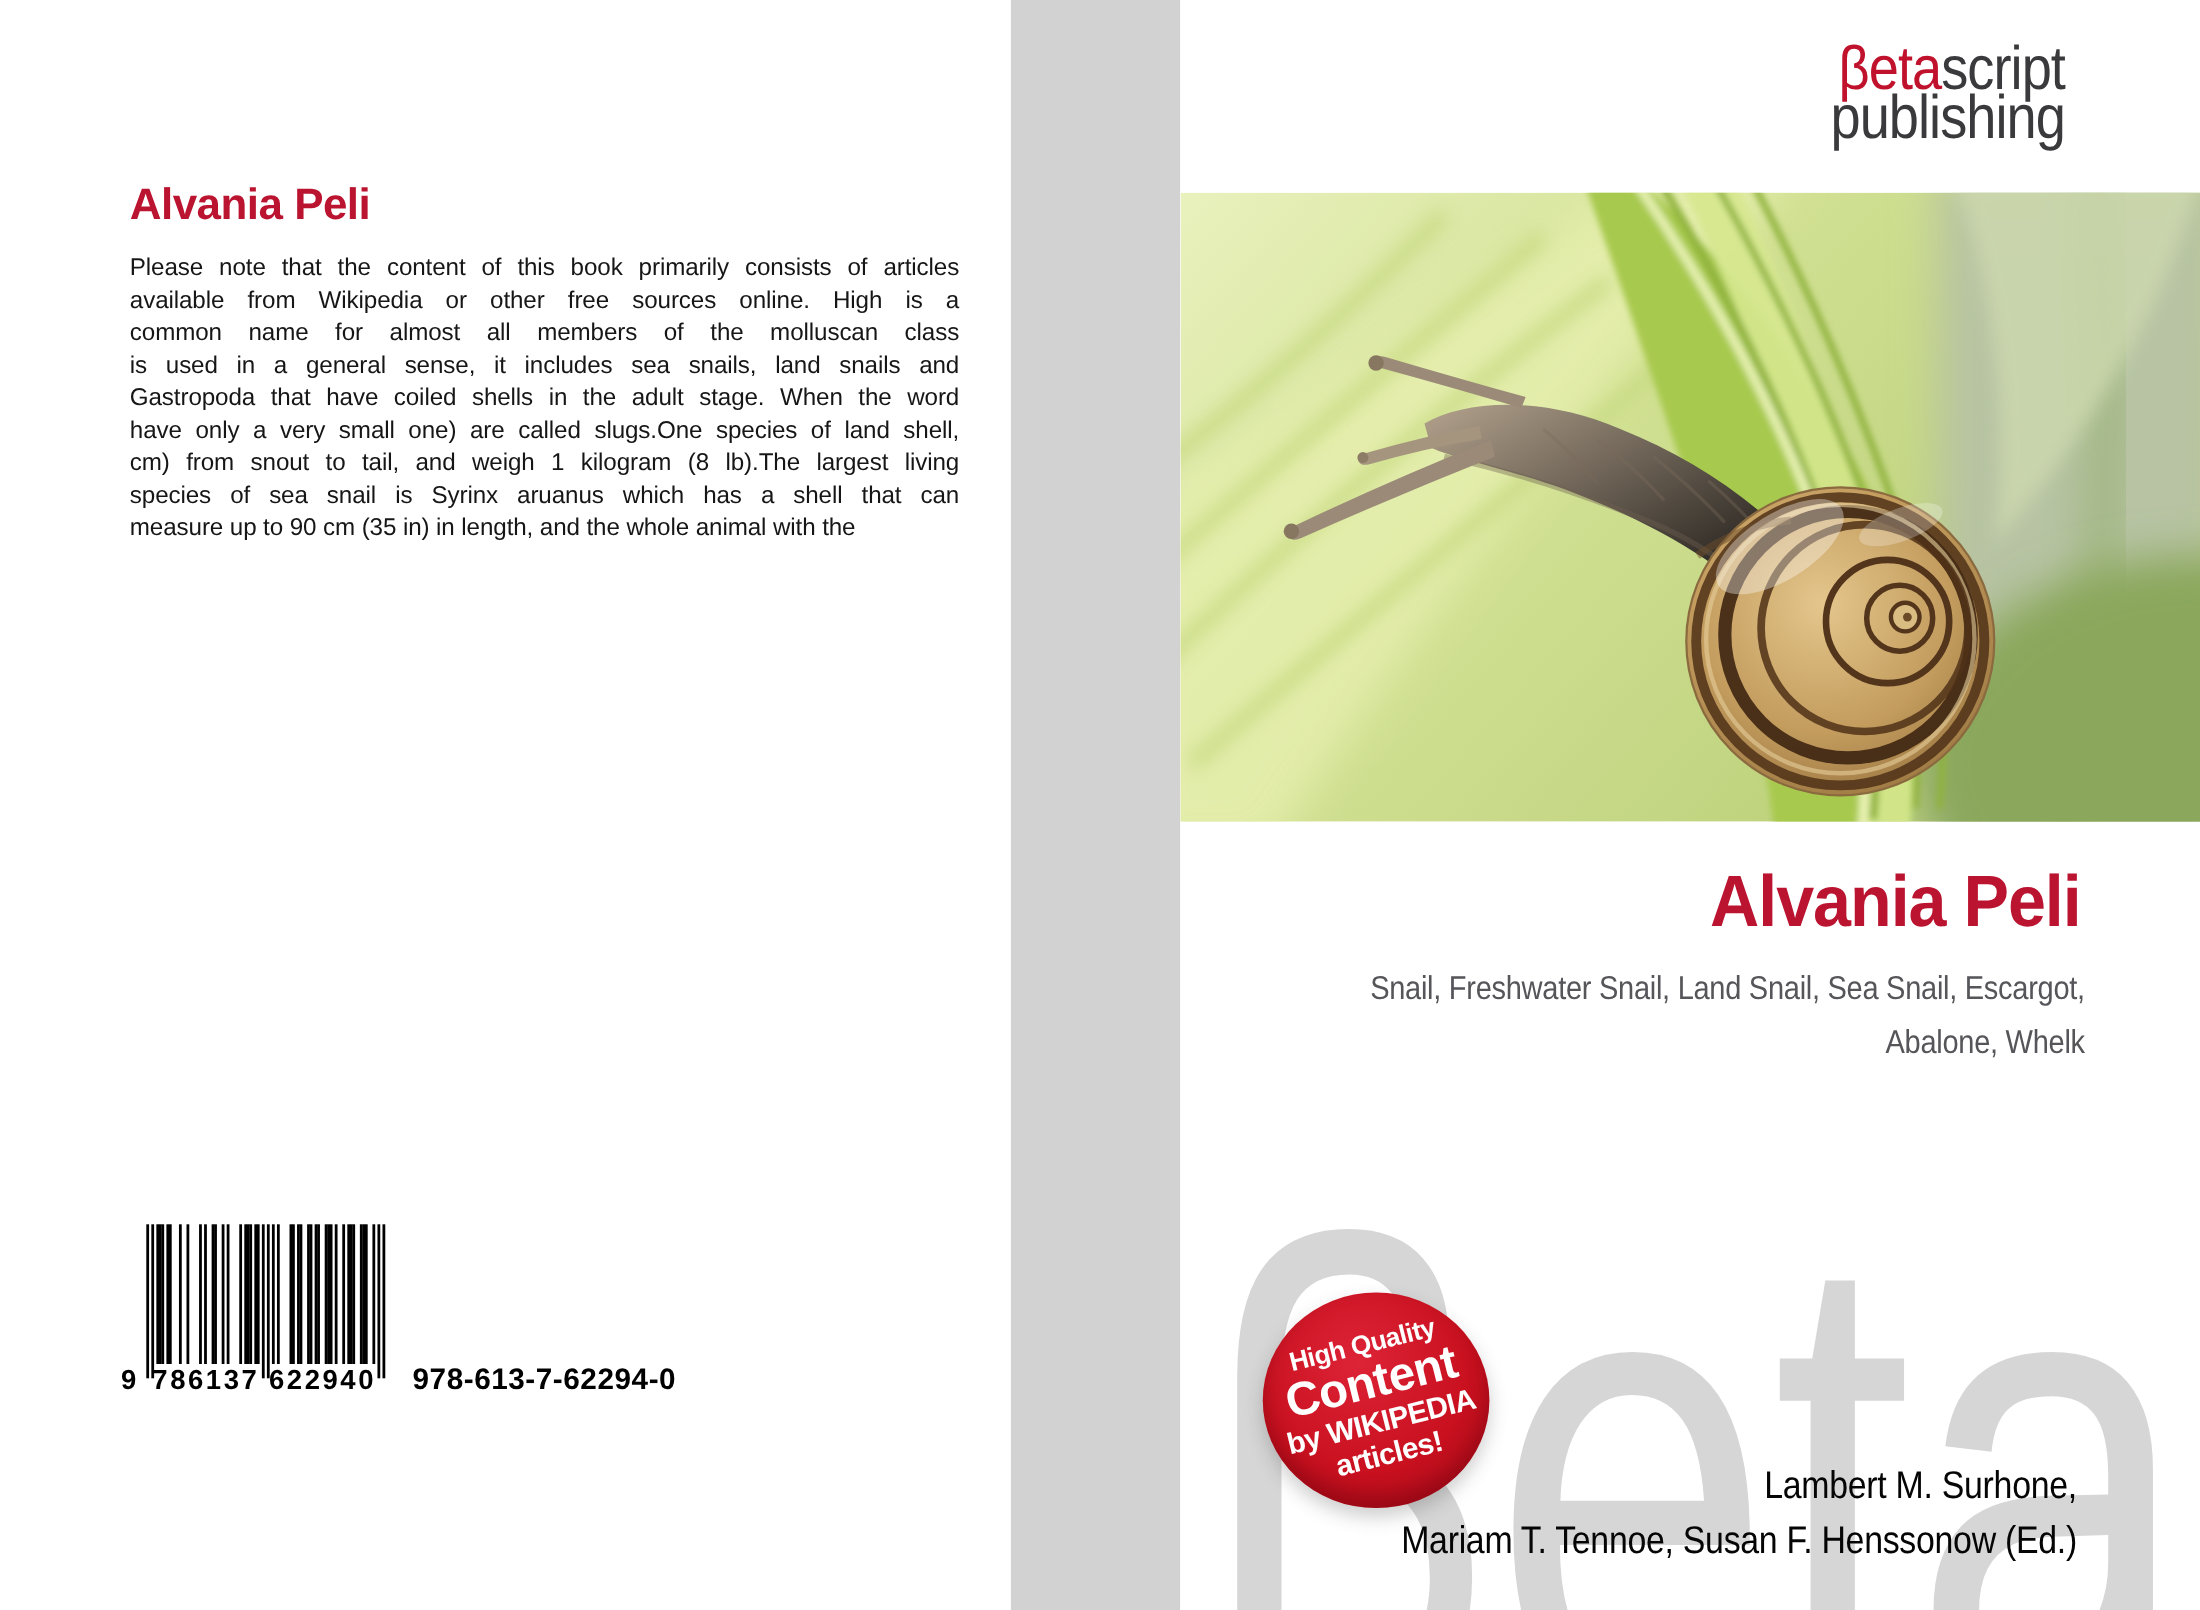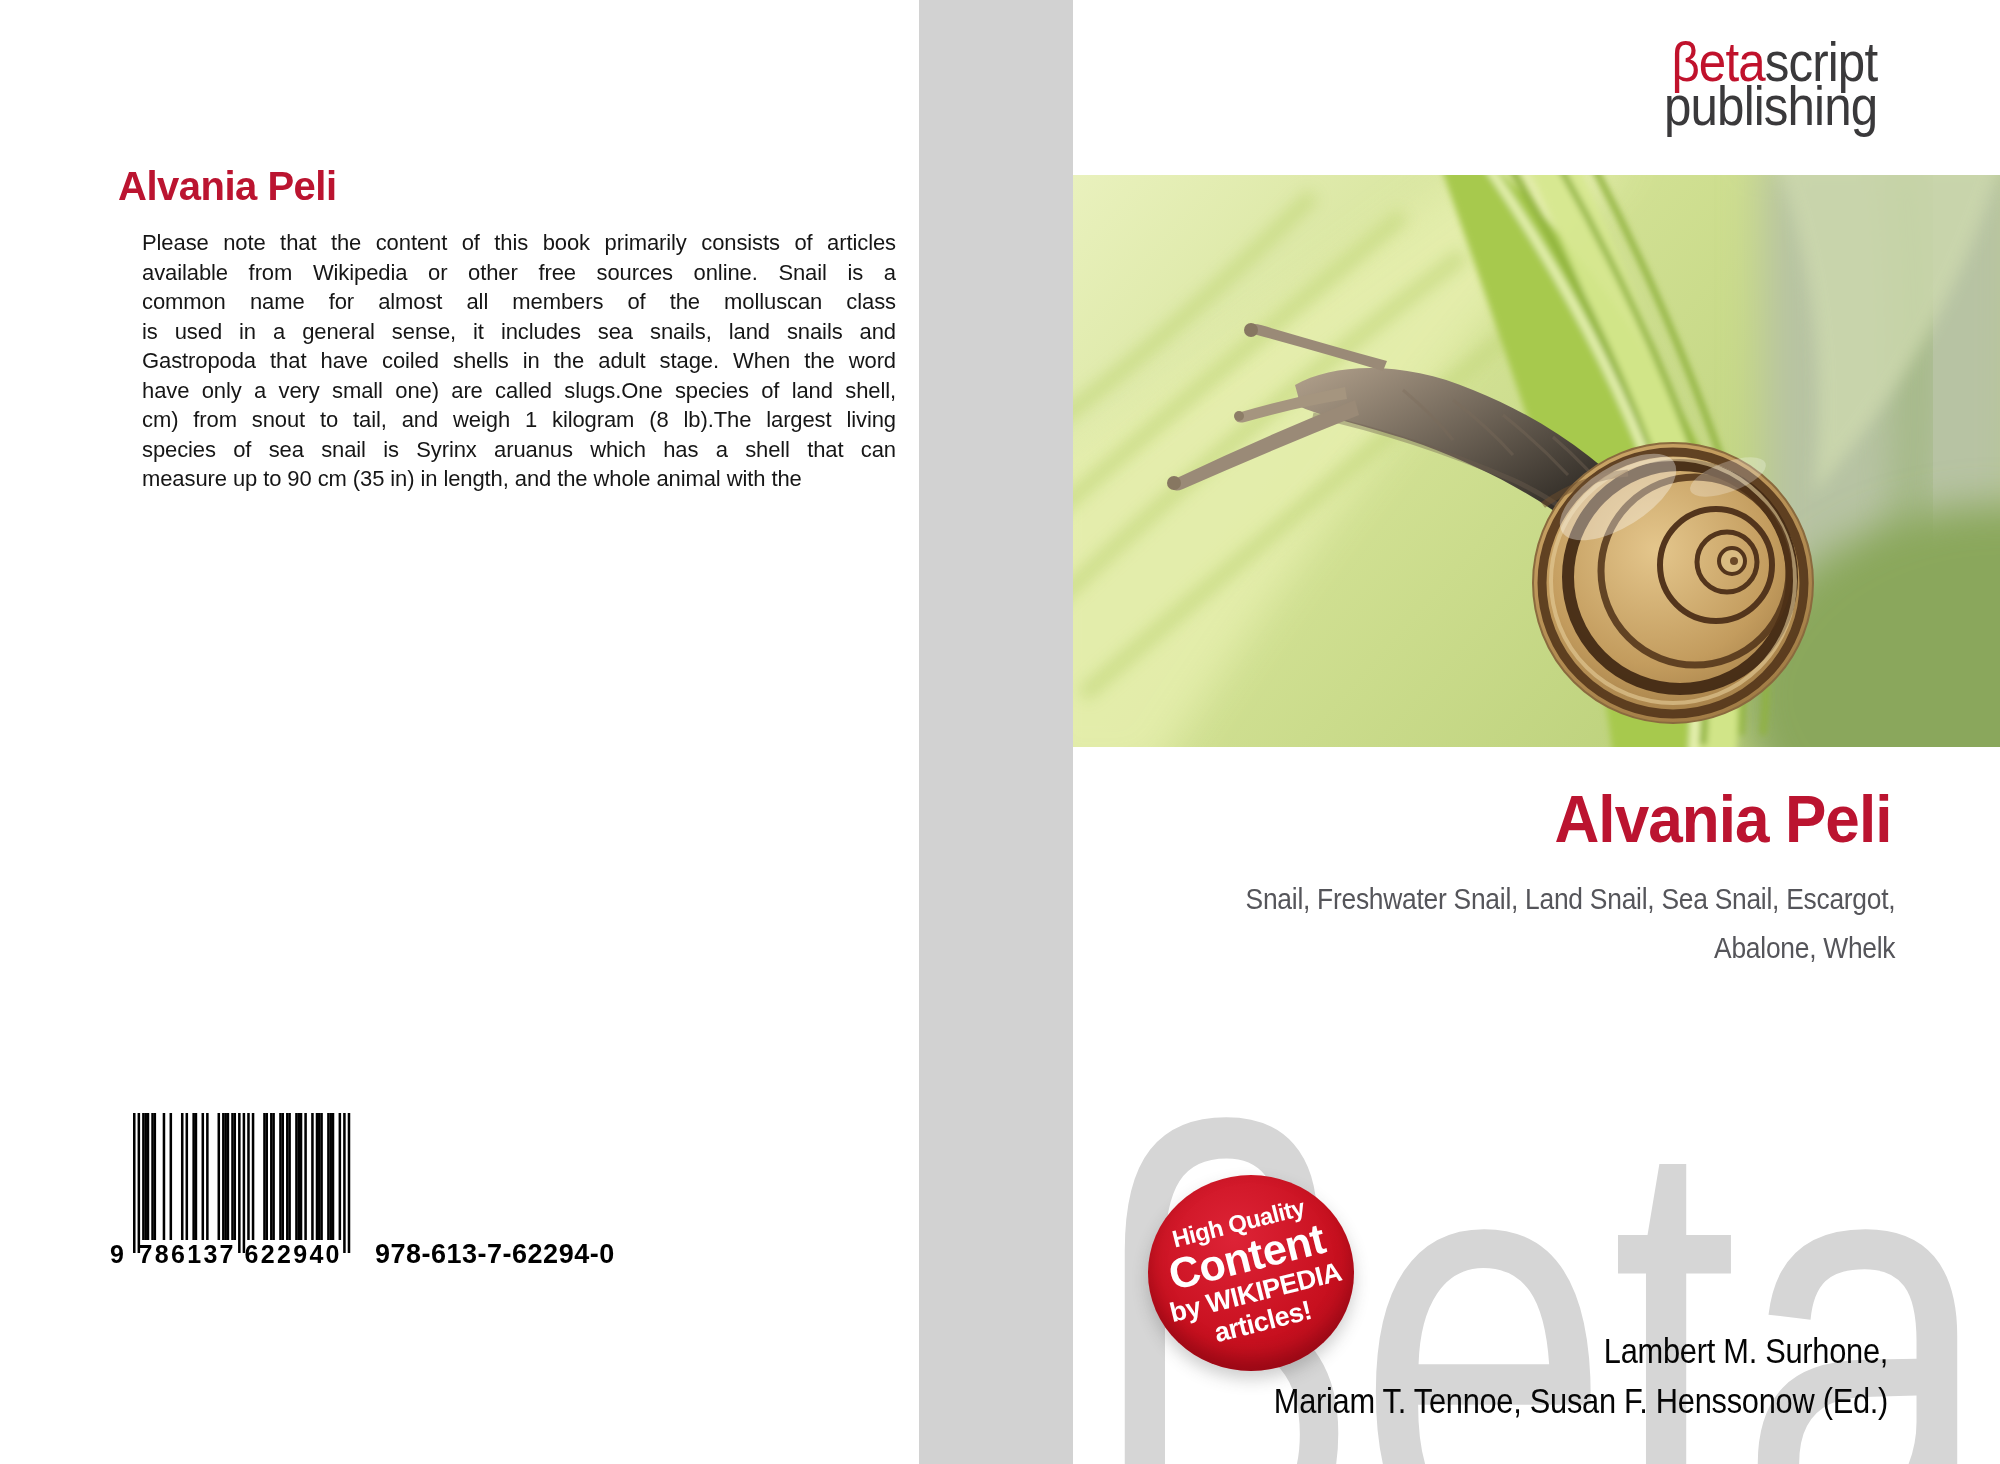--- a/index.html
+++ b/index.html
@@ -6,21 +6,21 @@
   .page{
     position:relative;width:2000px;height:1464px;background:#ffffff;
     font-family:"Liberation Sans",sans-serif;overflow:hidden;
   }
   
   .back-cover{position:absolute;left:0;top:0;width:919px;height:1464px;background:#fff;}
   .back-title{
     position:absolute;left:118px;top:166px;font-size:40px;line-height:40px;
     font-weight:bold;color:#bb1430;letter-spacing:-0.5px;white-space:nowrap;
   }
-  .back-body{position:absolute;left:118px;top:228px;width:754px;color:#161616;margin-left:24px;}
+  .back-body{position:absolute;left:118px;top:228px;width:754px;color:#161616;}
   .back-body .bline{
     font-size:22px;line-height:29.5px;text-align:justify;text-align-last:justify;
     letter-spacing:-0.1px;
   }
   .back-body .bline:last-child{text-align-last:left;}
   .barcode-svg{position:absolute;left:98px;top:1103px;}
   
   .spine{position:absolute;left:919px;top:0;width:154px;height:1464px;background:#d2d2d2;}
   
   .front-cover{position:absolute;left:1073px;top:0;width:927px;height:1464px;background:#fff;overflow:hidden;}
@@ -61,21 +61,21 @@
 </style>
 </head>
 <body>
 
 <div class="page">
 
   <div class="back-cover">
     <div class="back-title">Alvania Peli</div>
     <div class="back-body">
         <div class="bline">Please note that the content of this book primarily consists of articles</div>
-        <div class="bline">available from Wikipedia or other free sources online. Snail is a</div>
+        <div class="bline">available from Wikipedia or other free sources online. High is a</div>
         <div class="bline">common name for almost all members of the molluscan class</div>
         <div class="bline">is used in a general sense, it includes sea snails, land snails and</div>
         <div class="bline">Gastropoda that have coiled shells in the adult stage. When the word</div>
         <div class="bline">have only a very small one) are called slugs.One species of land shell,</div>
         <div class="bline">cm) from snout to tail, and weigh 1 kilogram (8 lb).The largest living</div>
         <div class="bline">species of sea snail is Syrinx aruanus which has a shell that can</div>
         <div class="bline">measure up to 90 cm (35 in) in length, and the whole animal with the</div>
       </div>
 
     <svg class="barcode-svg" width="560" height="170" viewBox="0 0 560 170">

